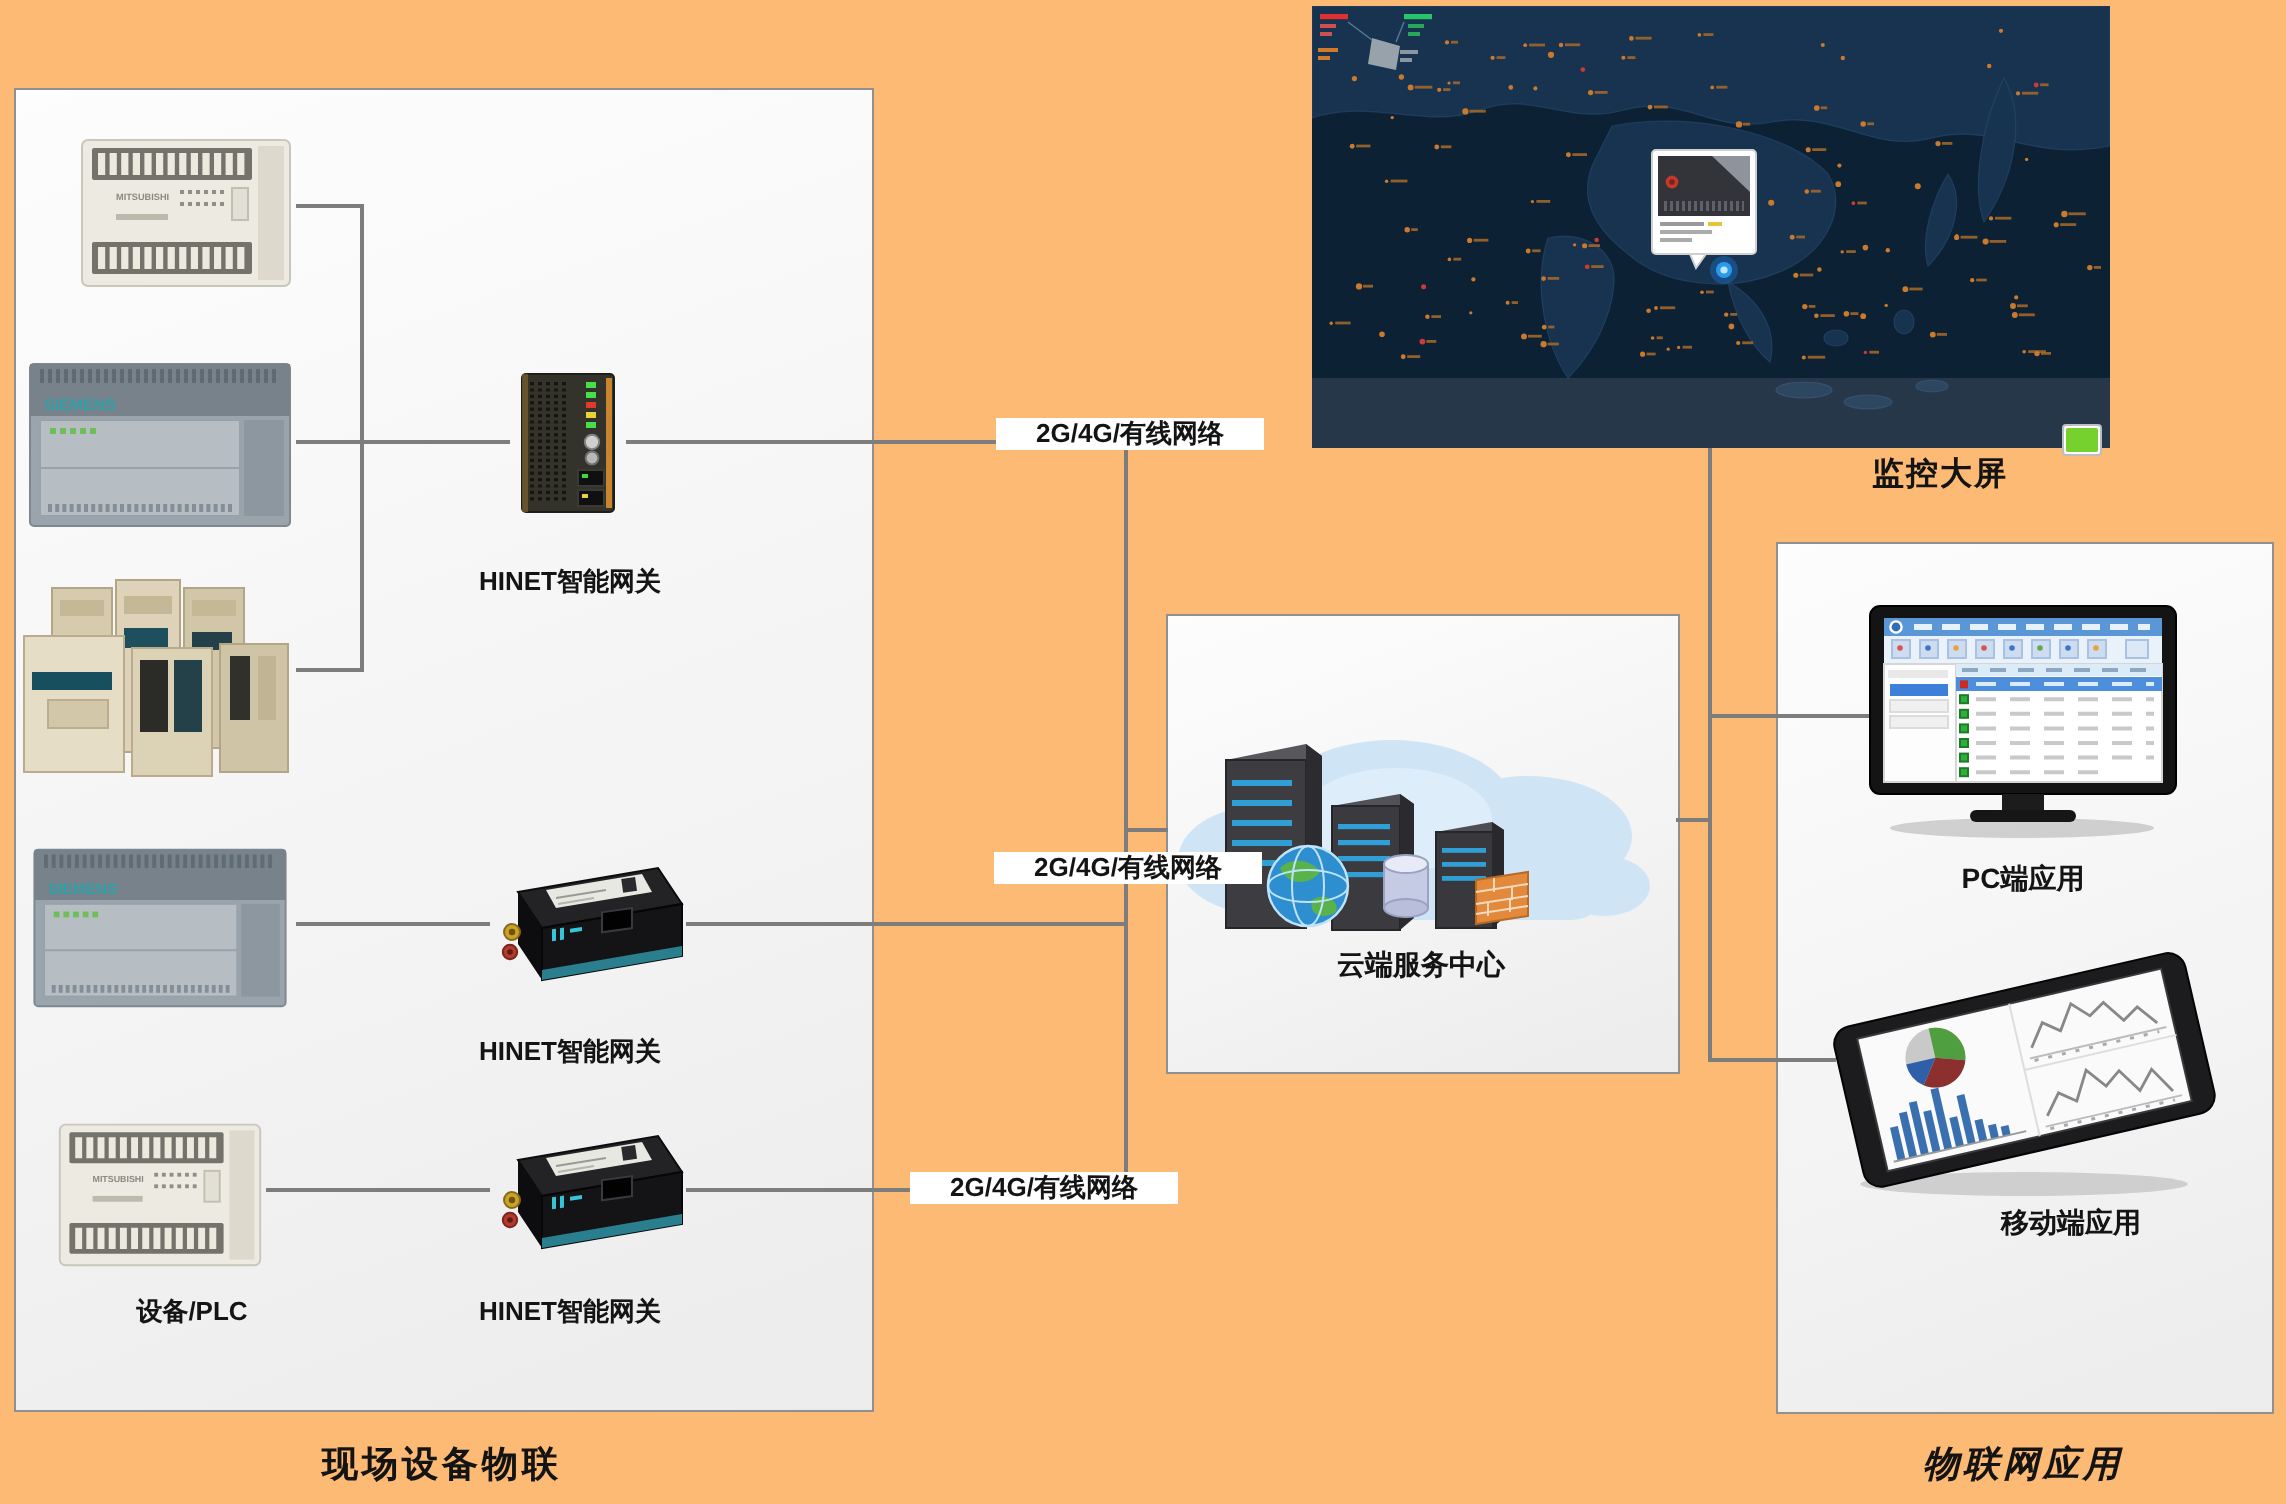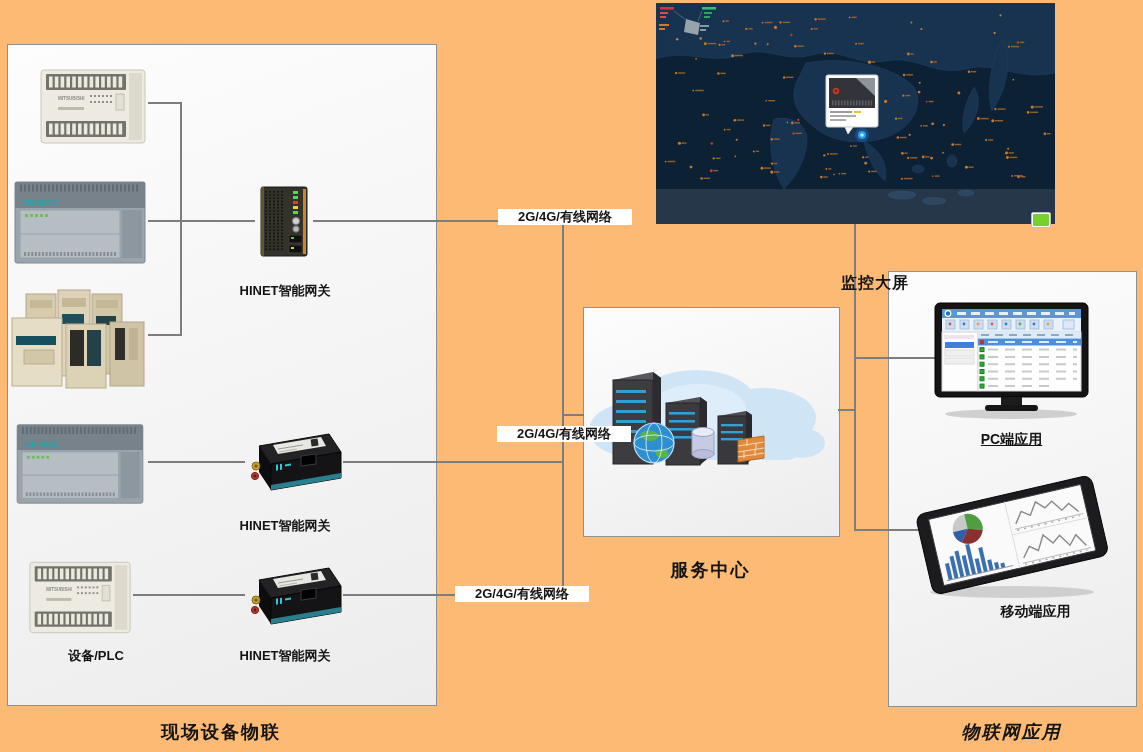--- a/index.html
+++ b/index.html
@@ -533,21 +533,21 @@
             <line x1="152" y1="94" x2="178" y2="90"></line>
             <line x1="152" y1="99" x2="178" y2="95"></line>
           <line x1="161" y1="81" x2="161" y2="88"></line>
             <line x1="170" y1="85" x2="170" y2="92"></line>
             <line x1="158" y1="93" x2="158" y2="100"></line>
             <line x1="169" y1="91" x2="169" y2="98"></line>
         </g>
       </g>
     </svg>
   </div>
-  <div class="cap cap-xl" style="left:583px;top:558px;width:255px;">服务中心</div>
+  <div class="cap cap-md" style="left:583px;top:474px;width:255px;">云端服务中心</div>
 
   <div class="device" style="left:933px;top:302px;width:157px;height:118px;">
     <svg viewBox="0 0 157 118">
       <ellipse cx="78" cy="112" rx="66" ry="5" fill="rgba(0,0,0,0.16)"></ellipse>
       <rect x="2" y="1" width="153" height="94" rx="5" fill="#141414" stroke="#000"></rect>
       <rect x="9" y="7" width="139" height="82" fill="#ffffff"></rect>
       <rect x="9" y="7" width="139" height="9" fill="#5b97d6"></rect>
       <circle cx="15" cy="11.5" r="3.4" fill="#ffffff"></circle>
       <circle cx="15" cy="11.5" r="2.2" fill="#2f6db8"></circle>
       <line x1="24" y1="11.5" x2="142" y2="11.5" stroke="#e7f1fb" stroke-width="3" stroke-dasharray="9 5"></line>
@@ -593,21 +593,21 @@
           <line x1="55" y1="69.5" x2="144" y2="69.5" stroke="#c9c9c9" stroke-width="2" stroke-dasharray="10 7"></line>
         <rect x="47" y="74.8" width="4" height="4" fill="#2fae3a" stroke="#1d7d26"></rect>
           <line x1="55" y1="76.8" x2="144" y2="76.8" stroke="#c9c9c9" stroke-width="2" stroke-dasharray="10 7"></line>
         <rect x="47" y="82.1" width="4" height="4" fill="#2fae3a" stroke="#1d7d26"></rect>
           <line x1="55" y1="84.1" x2="120" y2="84.1" stroke="#c9c9c9" stroke-width="2" stroke-dasharray="10 7"></line>
       </g>
       <rect x="68" y="95" width="21" height="8" fill="#1c1c1c"></rect>
       <rect x="52" y="103" width="53" height="6" rx="3" fill="#161616"></rect>
     </svg>
   </div>
-  <div class="cap cap-md" style="left:888px;top:431px;width:247px;text-decoration:underline;">PC端应用</div>
+  <div class="cap cap-md" style="left:888px;top:431px;width:247px;">PC端应用</div>
 
   <div class="device" style="left:910px;top:470px;width:205px;height:132px;">
     <svg viewBox="0 0 205 132">
       <ellipse cx="102" cy="122" rx="82" ry="6" fill="rgba(0,0,0,0.14)"></ellipse>
       <g transform="rotate(-13 102 64)">
         <rect x="12" y="24" width="180" height="82" rx="9" fill="#1c1c1f" stroke="#050506"></rect>
         <rect x="24" y="31" width="156" height="68" fill="#fafafa" stroke="#3a3a3d"></rect>
         <line x1="102" y1="31" x2="102" y2="99" stroke="#dddddd"></line>
         <line x1="102" y1="65" x2="180" y2="65" stroke="#dddddd"></line>
         <g transform="translate(60 49)">
@@ -647,17 +647,17 @@
   <div class="cap cap-sm" style="left:225px;top:282px;width:120px;">HINET智能网关</div>
   <div class="cap cap-sm" style="left:225px;top:517px;width:120px;">HINET智能网关</div>
   <div class="cap cap-sm" style="left:225px;top:647px;width:120px;">HINET智能网关</div>
   <div class="cap cap-sm" style="left:46px;top:647px;width:100px;">设备/PLC</div>
   <div class="cap cap-xl" style="left:7px;top:720px;width:428px;">现场设备物联</div>
 
   <div class="netlabel" style="left:498px;top:209px;width:130px;">2G/4G/有线网络</div>
   <div class="netlabel" style="left:497px;top:426px;width:130px;">2G/4G/有线网络</div>
   <div class="netlabel" style="left:455px;top:586px;width:130px;">2G/4G/有线网络</div>
 
-  <div class="cap cap-lg" style="left:815px;top:227px;width:120px;margin-top:46px;">监控大屏</div>
+  <div class="cap cap-lg" style="left:910px;top:227px;width:120px;">监控大屏</div>
 
   <div class="cap cap-xl" style="left:888px;top:720px;width:247px;font-style:italic;">物联网应用</div>
 
 </div>
 
 </body></html>

